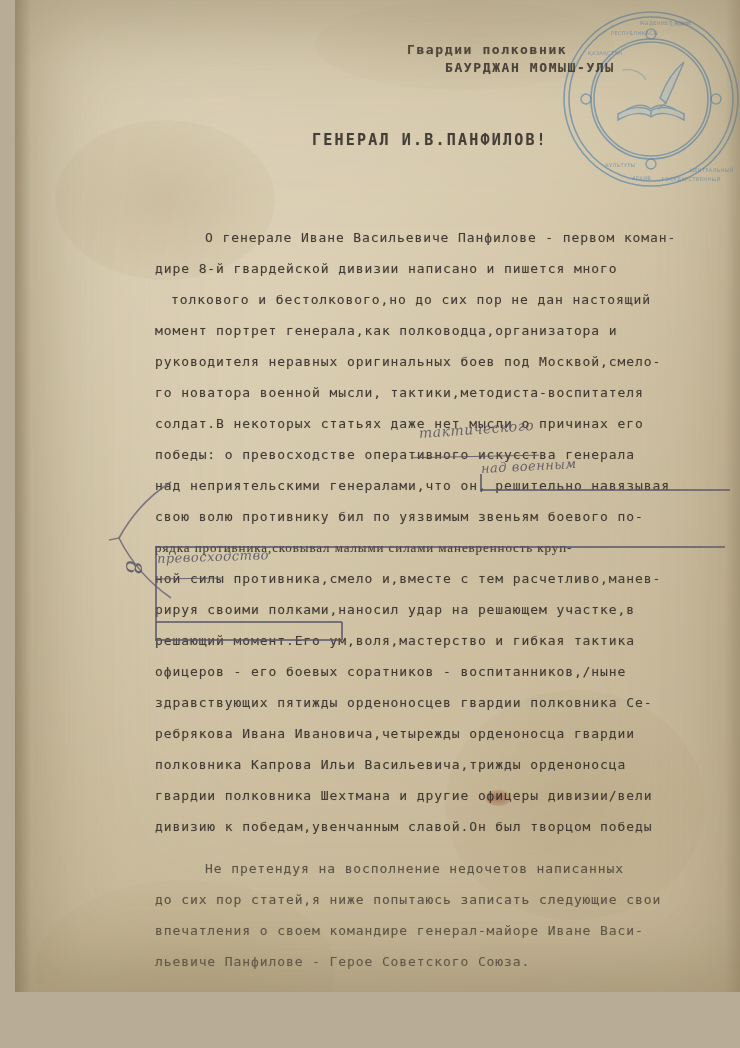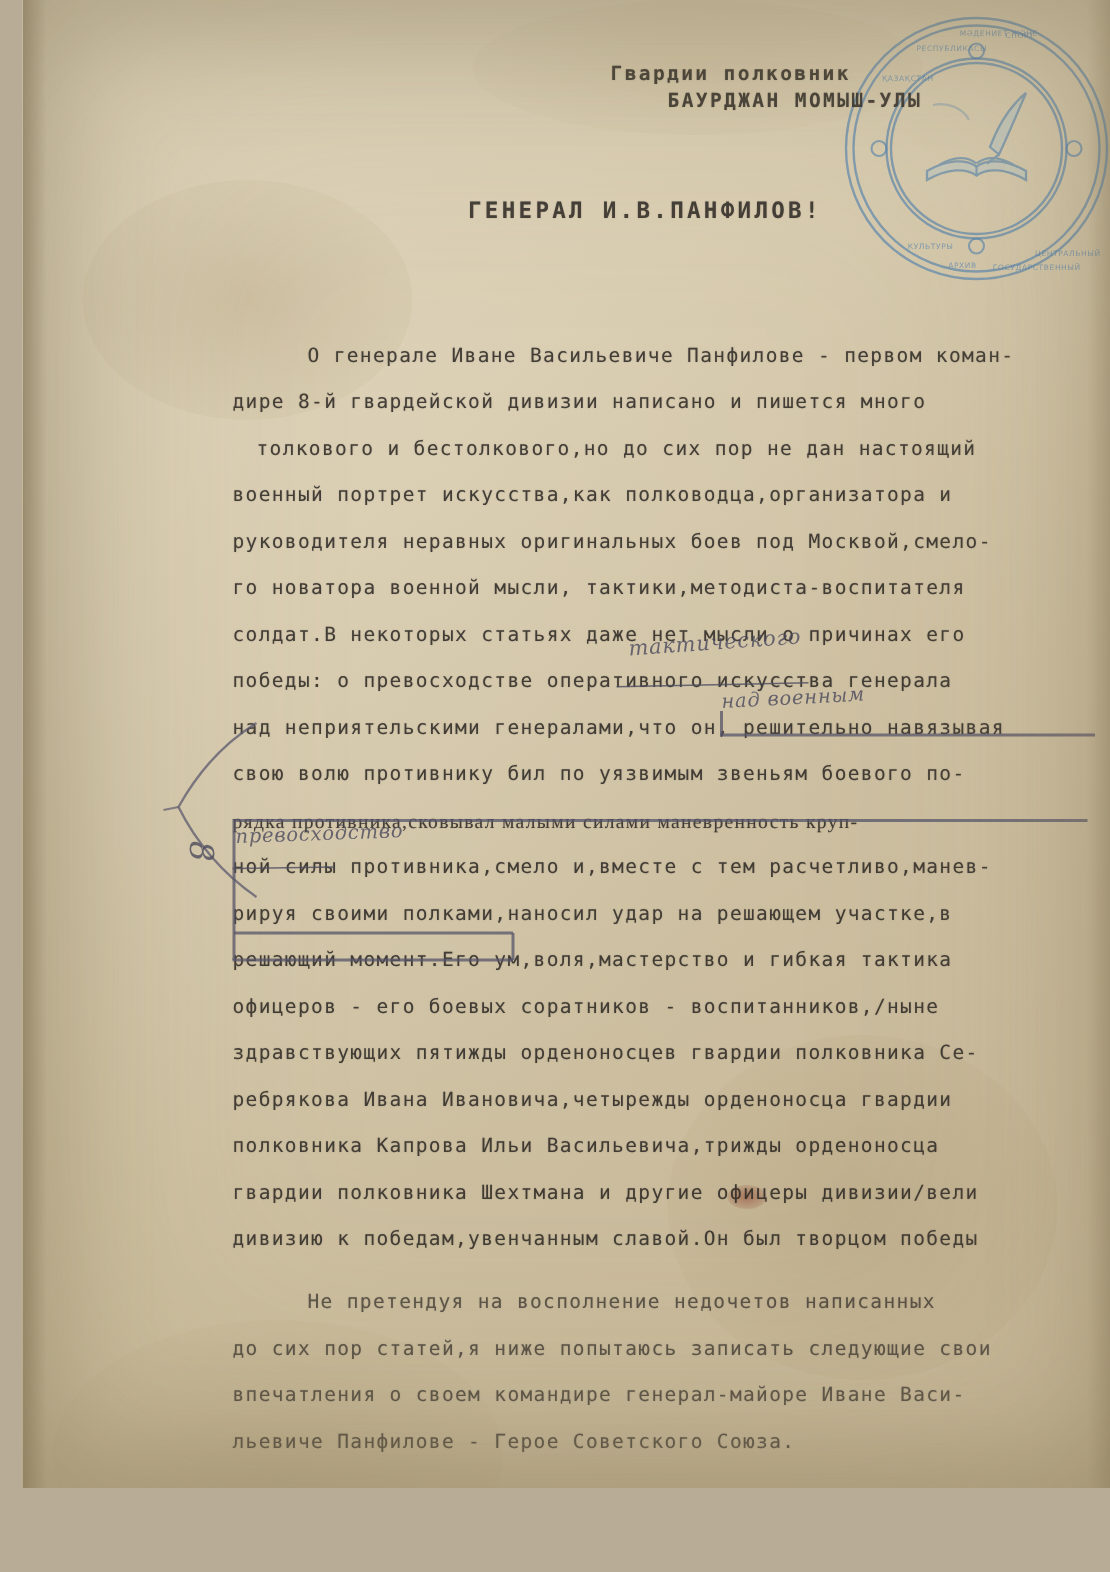--- a/index.html
+++ b/index.html
@@ -170,21 +170,21 @@
   </div>
 
   <div class="typed hdr" style="left:392px;top:42px;">Гвардии полковник</div>
   <div class="typed hdr" style="left:430px;top:60px;">БАУРДЖАН МОМЫШ-УЛЫ</div>
 
   <div class="typed title" style="left:297px;top:131px;">ГЕНЕРАЛ И.В.ПАНФИЛОВ!</div>
 
   <div class="typed body-line" style="left:190px;top:230px;">О генерале Иване Васильевиче Панфилове - первом коман-</div>
   <div class="typed body-line" style="left:140px;top:261px;">дире 8-й гвардейской дивизии написано и пишется много</div>
   <div class="typed body-line" style="left:156px;top:292px;">толкового и бестолкового,но до сих пор не дан настоящий</div>
-  <div class="typed body-line" style="left:140px;top:323px;">военный портрет искусства,как полководца,организатора и</div>
+  <div class="typed body-line" style="left:140px;top:323px;">момент портрет генерала,как полководца,организатора и</div>
   <div class="typed body-line" style="left:140px;top:354px;text-align:right;">руководителя неравных оригинальных боев под Москвой,смело-</div>
   <div class="typed body-line" style="left:140px;top:385px;">го новатора военной мысли, тактики,методиста-воспитателя</div>
   <div class="typed body-line" style="left:140px;top:416px;">солдат.В некоторых статьях даже нет мысли о причинах его</div>
   <div class="typed body-line" style="left:140px;top:447px;">победы: о превосходстве оперативного искусства генерала</div>
   <div class="typed body-line" style="left:140px;top:478px;">над неприятельскими генералами,что он, решительно навязывая</div>
   <div class="typed body-line" style="left:140px;top:509px;">свою волю противнику бил по уязвимым звеньям боевого по-</div>
   <div class="typed body-line" style="left:140px;top:540px;font-family:Liberation Serif, serif;">рядка противника,сковывал малыми силами маневренность круп-</div>
   <div class="typed body-line" style="left:140px;top:571px;">ной силы противника,смело и,вместе с тем расчетливо,манев-</div>
   <div class="typed body-line" style="left:140px;top:602px;">рируя своими полками,наносил удар на решающем участке,в</div>
   <div class="typed body-line" style="left:140px;top:664px;">офицеров - его  боевых соратников - воспитанников,/ныне</div>

